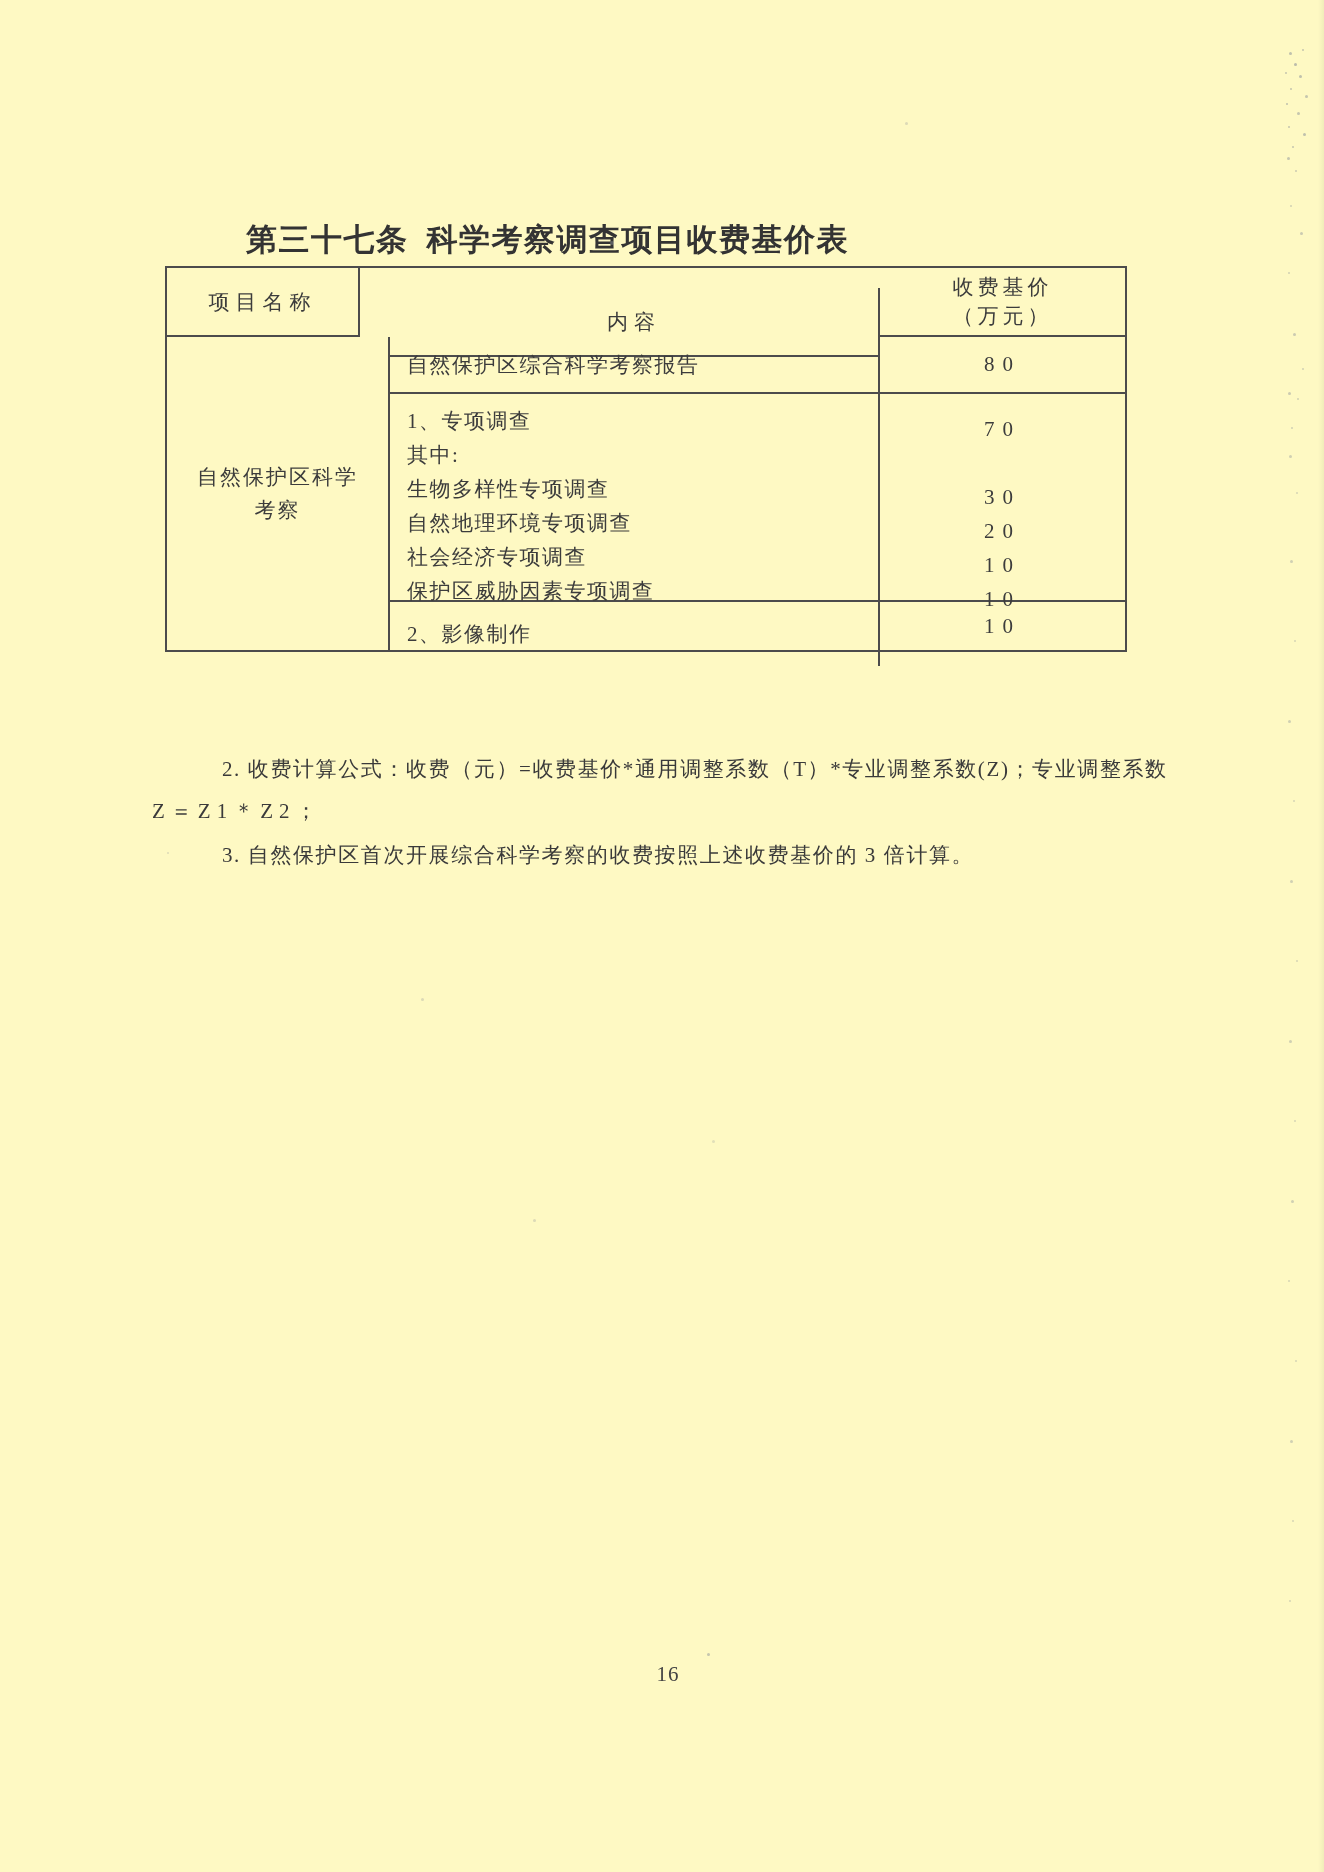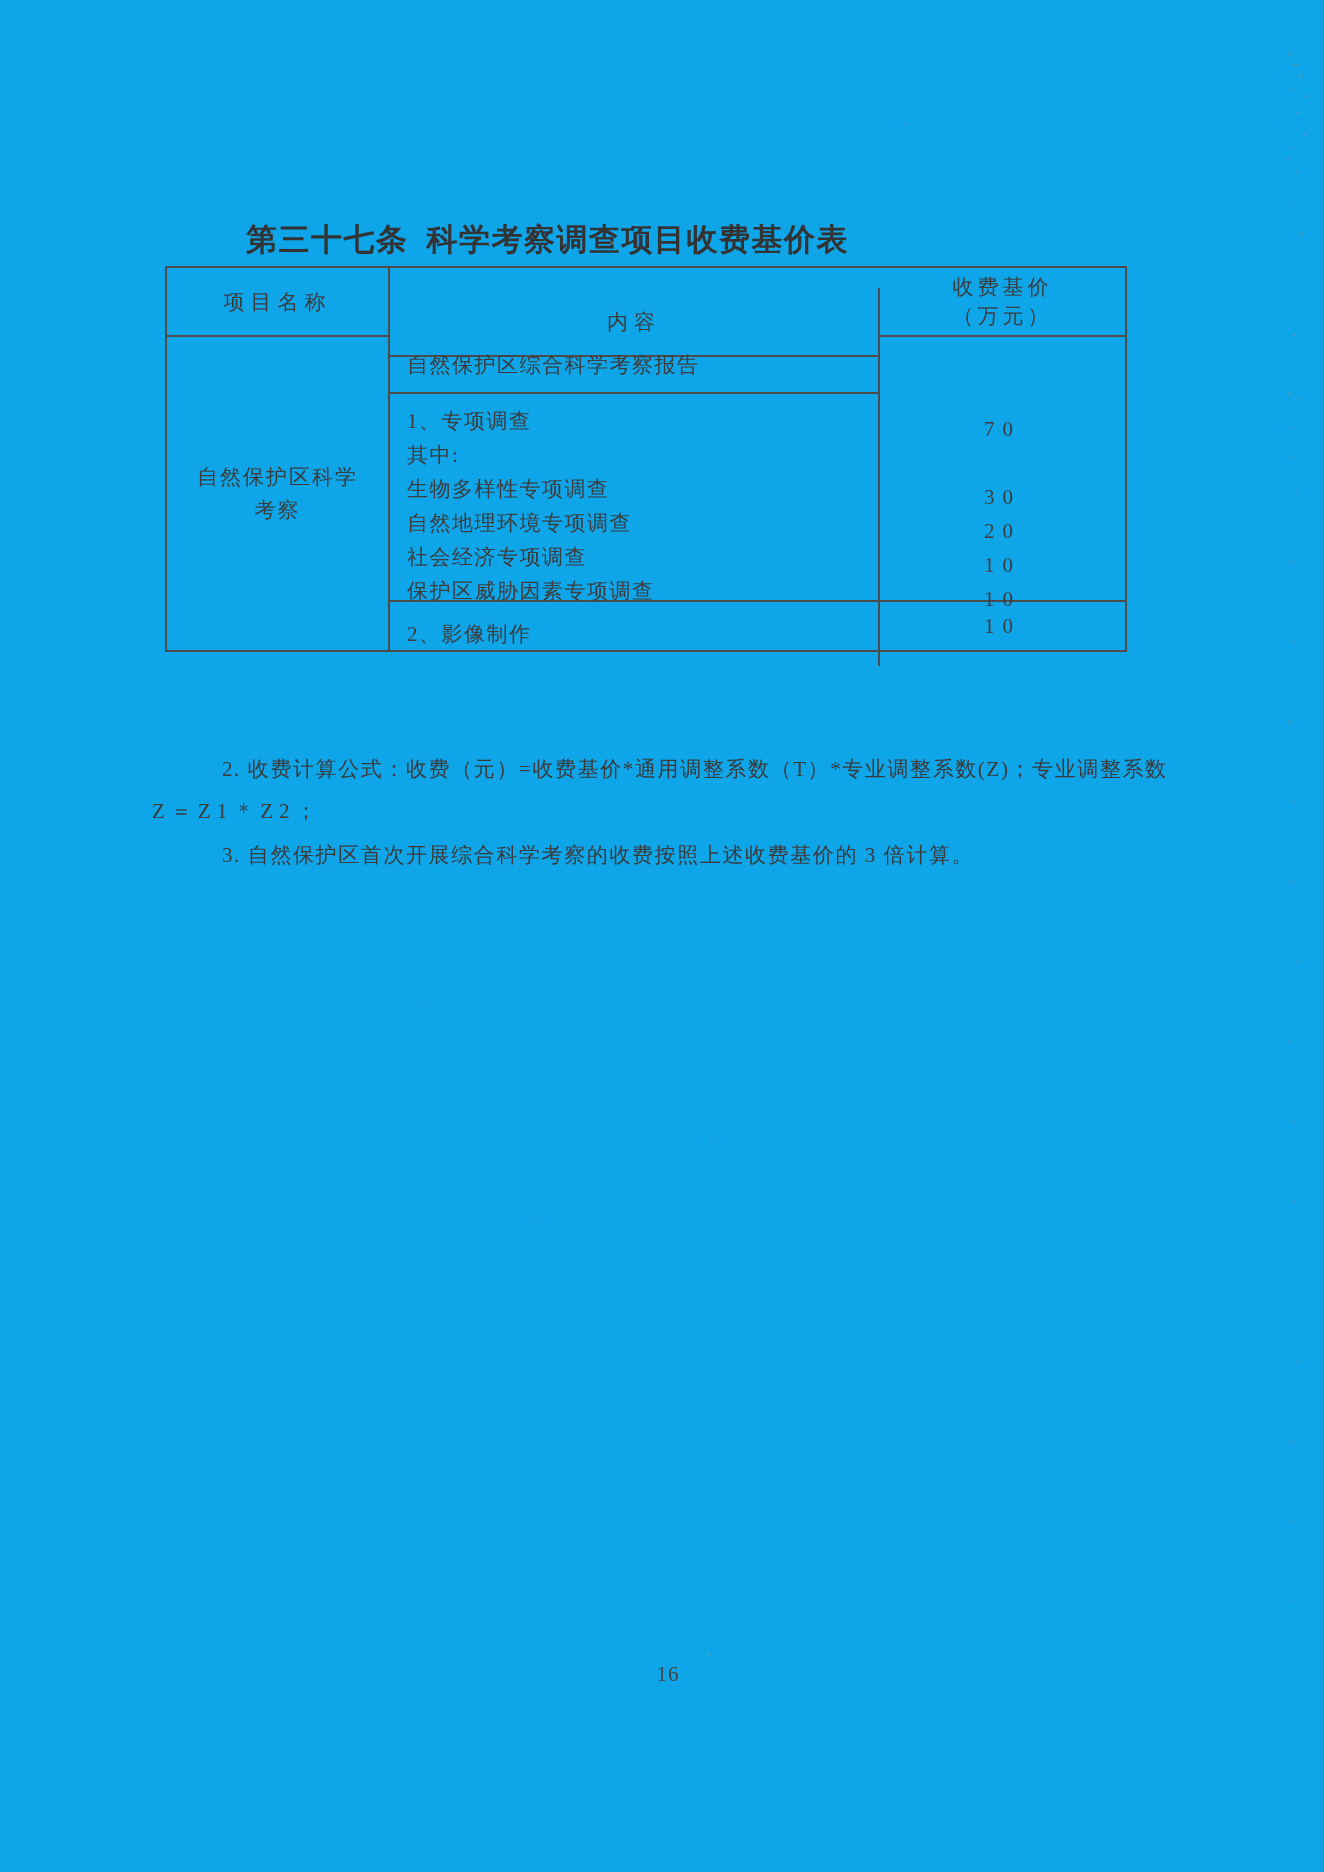--- a/index.html
+++ b/index.html
@@ -1,18 +1,18 @@
 <!DOCTYPE html>
 <html><head>
 <meta charset="utf-8">
 <style>
   html,body { margin:0; padding:0; background:#e8e8e8; }
   .page {
     position:relative; width:1324px; height:1872px;
-    background:#0ea5e9; overflow:hidden;
+    background:#fef9c3; overflow:hidden;
     font-family:"Liberation Serif", serif;
     color:#3a3a3a;
   }
   
   .page::after{
     content:""; position:absolute; right:0; top:0; width:6px; height:100%;
     background:linear-gradient(to right, rgba(0,0,0,0), rgba(0,0,0,0.05));
     pointer-events:none;
   }
 
@@ -27,21 +27,21 @@
   .fee-table{
     position:absolute; left:165px; top:266px; width:962px; height:386px;
     border:2px solid #4c4c4c; box-sizing:border-box;
     font-size:21px; color:#3c3c3c;
   }
   .cell{ position:absolute; box-sizing:border-box; }
   .br{ border-right:2px solid #4c4c4c; }
   .bb{ border-bottom:2px solid #4c4c4c; }
   .center{ display:flex; align-items:center; justify-content:center; text-align:center; }
 
-  .cell-h1{ left:0; top:0; width:223px; height:69px; letter-spacing:6px; }
+  .cell-h1{ left:0; top:0; width:193px; height:69px; letter-spacing:6px; }
   .cell-h2{ left:223px; top:0; width:490px; height:69px; letter-spacing:6px;margin-top:20px; }
   .cell-h3{ left:713px; top:0; width:245px; height:69px;
             flex-direction:column; letter-spacing:4px; line-height:29px; }
   .cell-project{ left:0; top:69px; width:223px; height:313px;
                  flex-direction:column; line-height:33px; letter-spacing:2px; }
   .cell-r1c2{ left:223px; top:69; top:69px; width:490px; height:57px;
               display:flex; align-items:center; padding-left:17px; letter-spacing:1.5px; }
   .cell-r1c3{ left:713px; top:69px; width:245px; height:57px; letter-spacing:8px; }
   .cell-r2c2{ left:223px; top:126px; width:490px; height:208px;
               padding:10px 0 0 17px; line-height:34px; letter-spacing:1.5px; }
@@ -85,20 +85,21 @@
       <span>收费基价</span>
       <span>（万元）</span>
     </div>
 
     <div class="cell cell-project center br">
       <span>自然保护区科学</span>
       <span>考察</span>
     </div>
 
     <div class="cell cell-r1c2 br bb">自然保护区综合科学考察报告</div>
+    <div class="cell cell-r1c3 center bb">80</div>
 
     <div class="cell cell-r2c2 br bb">
       <div class="fee-line">1、专项调查</div>
       <div class="fee-line">其中:</div>
       <div class="fee-line">生物多样性专项调查</div>
       <div class="fee-line">自然地理环境专项调查</div>
       <div class="fee-line">社会经济专项调查</div>
       <div class="fee-line">保护区威胁因素专项调查</div>
     </div>
     <div class="cell cell-r2c3 bb">

